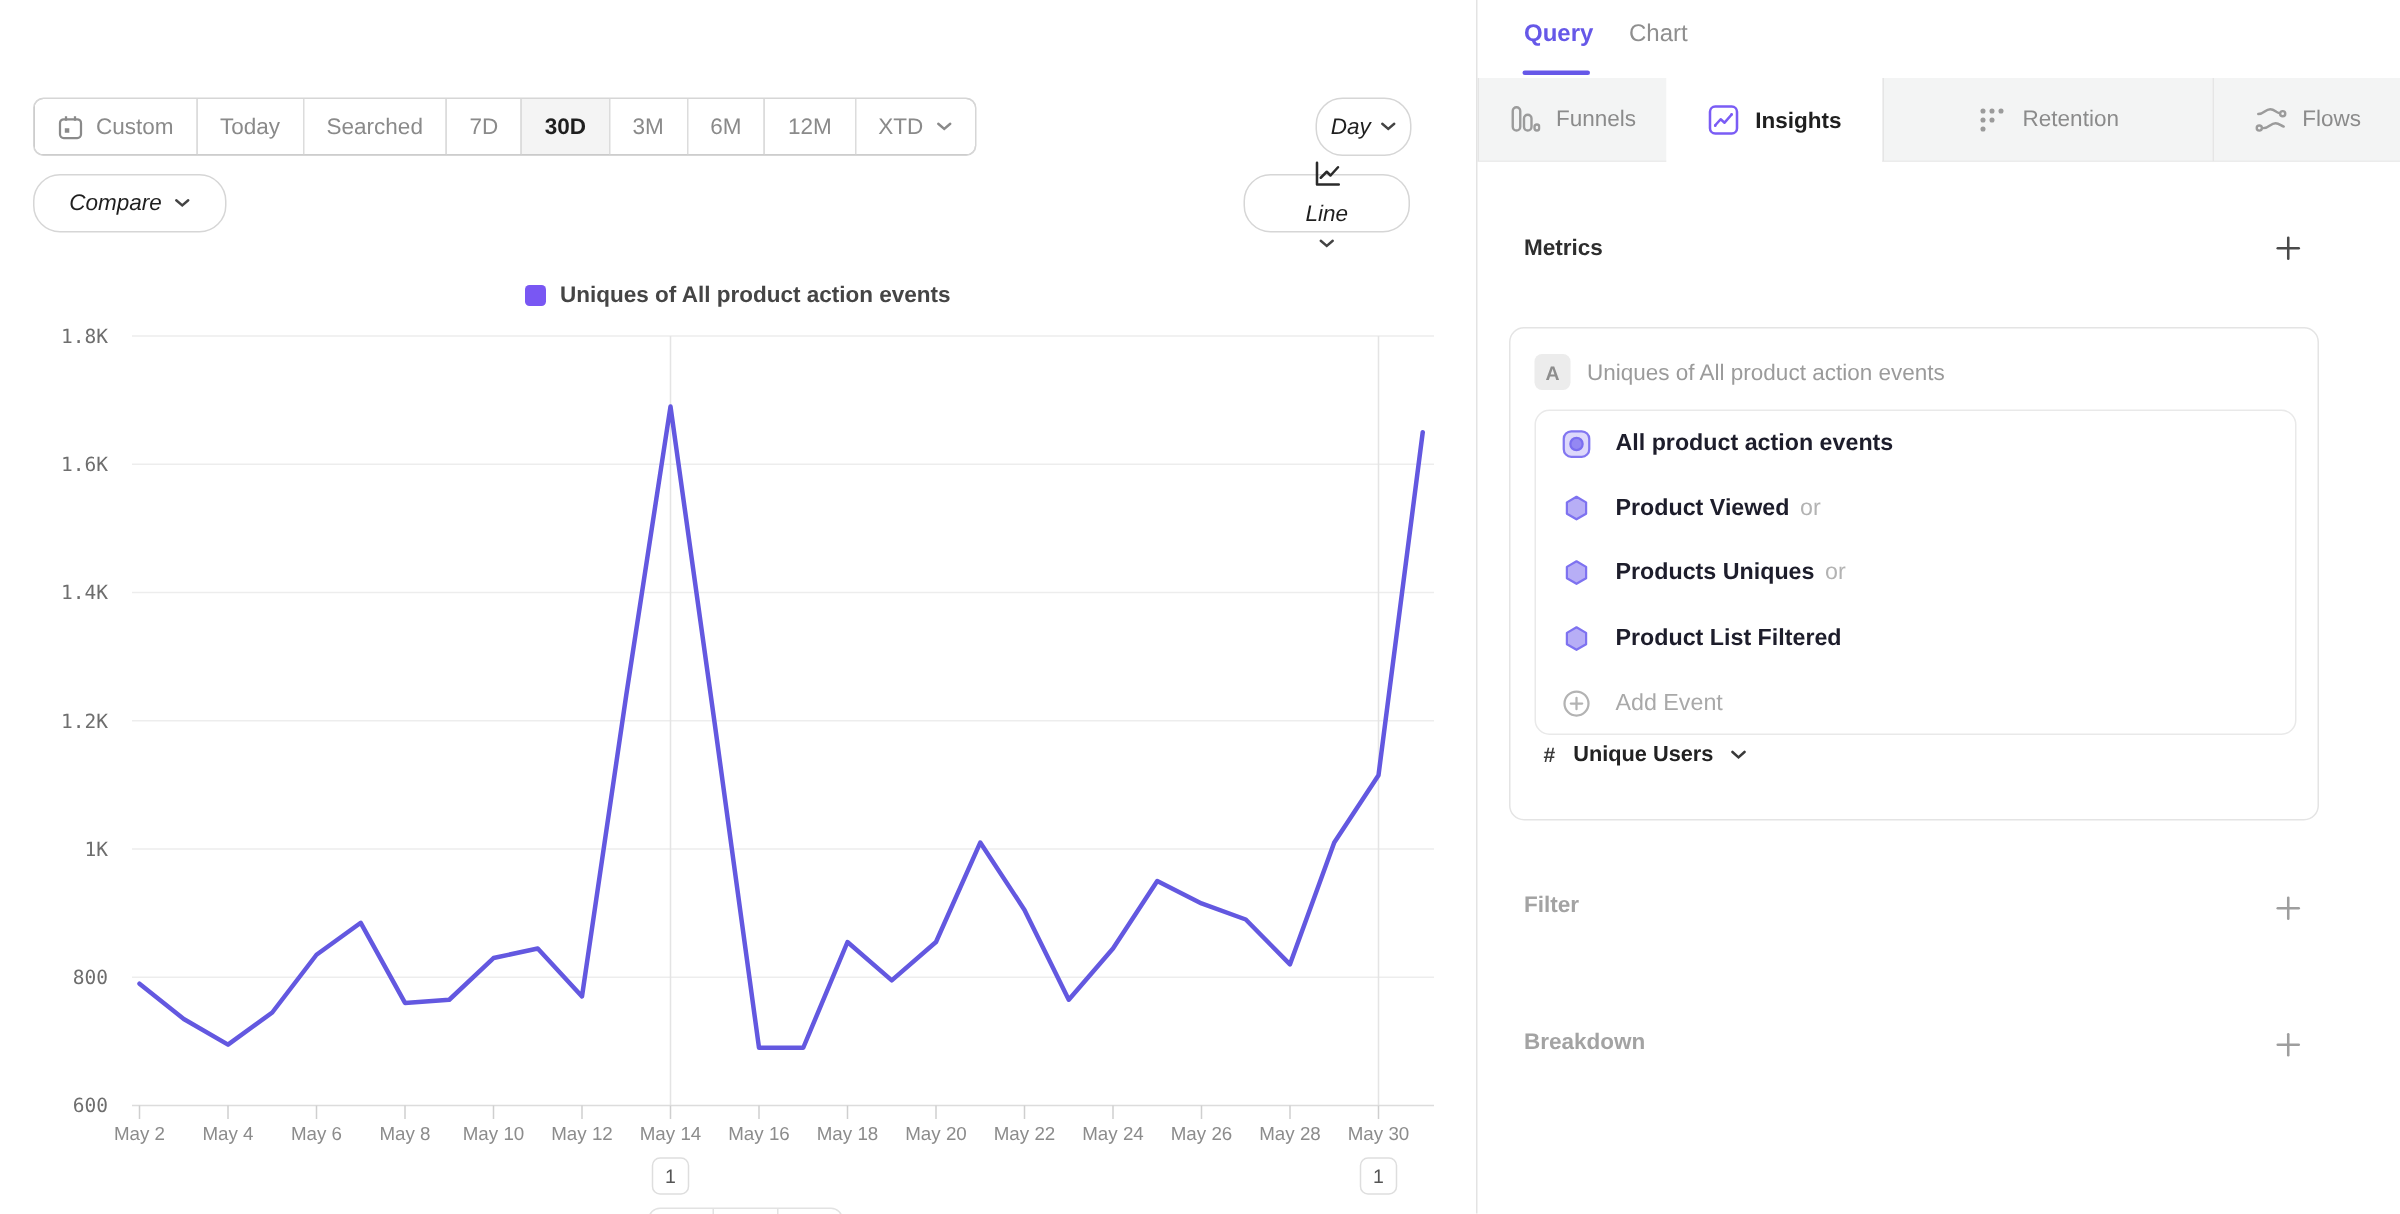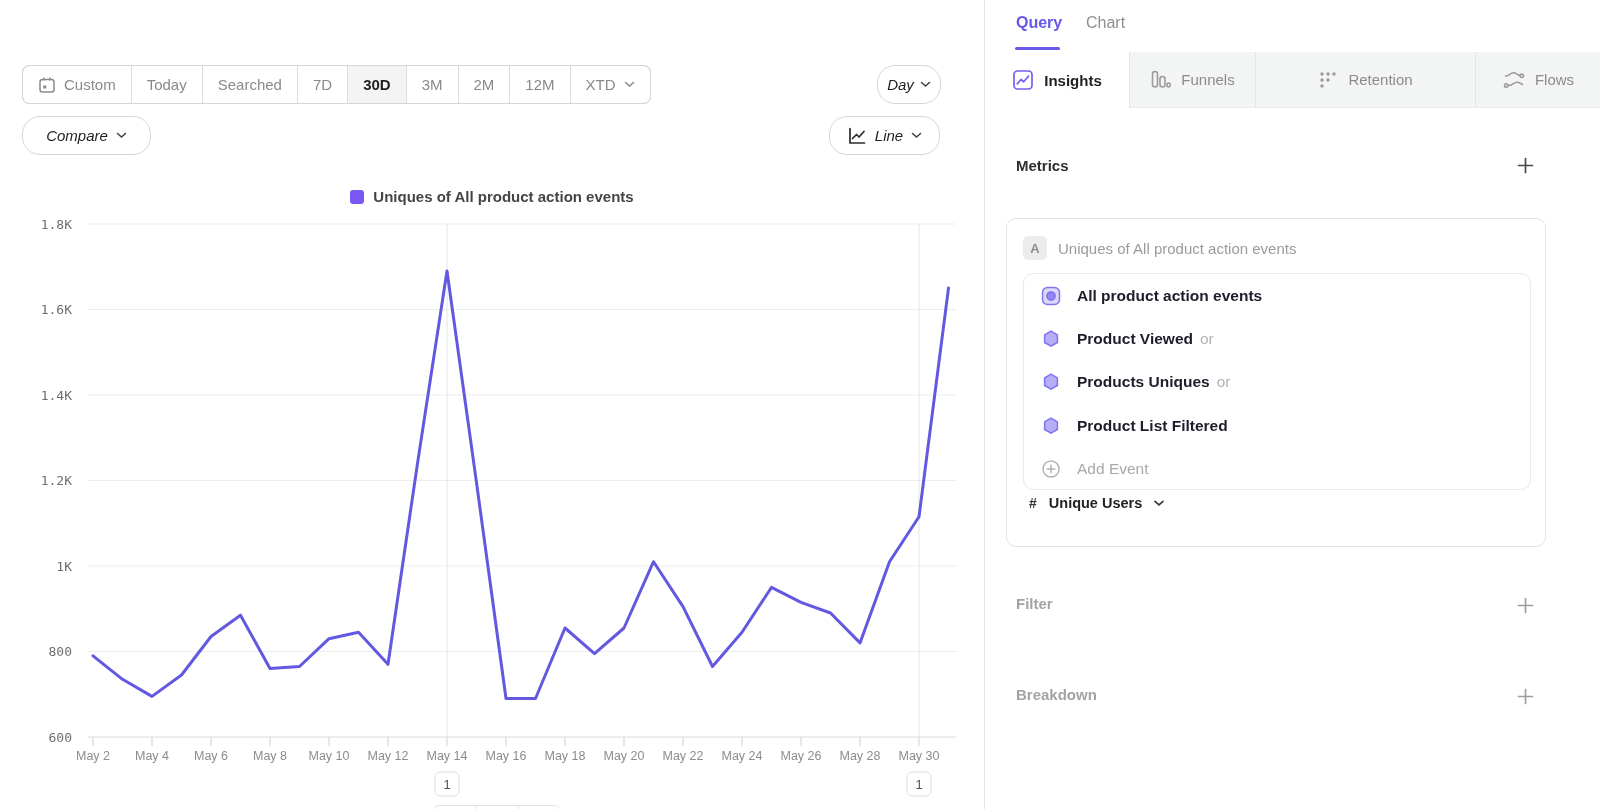--- a/index.html
+++ b/index.html
@@ -13,21 +13,21 @@
                  border:1px solid #d6d6d6; border-radius:7px; background:#a3a3a3; overflow:hidden; }
   .seg { display:flex; align-items:center; gap:8px; padding:0 15px; font-size:15px; color:#8a8a8a;
          background:#fff; cursor:pointer; white-space:nowrap; }
   .seg + .seg { border-left:1px solid #dcdcdc; }
   .seg.selected { background:#f4f4f4; color:#1f1f1f; font-weight:700; }
 
   .btn { position:absolute; height:39px; display:flex; align-items:center; justify-content:center; gap:8px;
          border:1px solid #d6d6d6; border-radius:18px; background:#fff; font-size:15px; color:#1f1f1f; cursor:pointer;font-style:italic; }
   .btn-day     { left:877px; top:65px;  width:64px; gap:6px; }
   .btn-compare { left:22px;  top:116px; width:129px; }
-  .btn-line    { left:829px; top:116px; width:111px; }
+  .btn-line    { left:829px; top:116px; width:111px;flex-direction:column; }
 
   .legend { position:absolute; left:0; top:188px; width:984px; display:flex; justify-content:center;
             align-items:center; gap:9px; }
   .legend-swatch { width:14px; height:14px; border-radius:3px; }
   .legend-label { font-size:15px; color:#454545; font-weight:600; }
 
   .chart-wrap { position:absolute; left:0; top:210px; width:984px; height:599px; }
   .ytick { font-family:"DejaVu Sans Mono", monospace; font-size:13px; fill:#6e6e6e; }
   .xtick { font-size:12.5px; fill:#8c8c8c; }
   .badge-text { font-size:13px; fill:#555; }
@@ -103,21 +103,21 @@
     <div class="seg">
         <span>7D</span>
       </div>
     <div class="seg selected">
         <span>30D</span>
       </div>
     <div class="seg">
         <span>3M</span>
       </div>
     <div class="seg">
-        <span>2M</span>
+        <span>6M</span>
       </div>
     <div class="seg">
         <span>12M</span>
       </div>
     <div class="seg">
       <span>XTD</span>
       <span class="icon">
         <svg width="11" height="7" viewBox="0 0 11 7" fill="none" stroke="#8a8a8a" stroke-width="1.6" stroke-linecap="round">
             <path d="M1.5 1.5l4 3.5 4-3.5"></path>
           </svg>
@@ -226,40 +226,40 @@
   </div>
 </div>
 
 <div class="right-panel">
 
   <div class="qc-tab qc-query">Query</div>
   <div class="qc-tab qc-chart">Chart</div>
   <div class="qc-underline"></div>
 
   <div class="tabbar">
+    <div class="rtab inactive rtab-funnels">
+      <span class="icon">
+        <svg width="21" height="21" viewBox="0 0 21 21" fill="none" stroke="#9b9b9b" stroke-width="1.6" stroke-linejoin="round">
+          <rect x="2.5" y="2.5" width="5" height="15.5" rx="2.5"></rect>
+          <rect x="10" y="7.5" width="5" height="10.5" rx="2.5"></rect>
+          <rect x="17" y="14" width="3.2" height="4" rx="1.6"></rect>
+        </svg>
+      </span>
+      <span>Funnels</span>
+    </div>
     <div class="rtab active">
       <span class="icon">
         <svg width="22" height="22" viewBox="0 0 22 22" fill="none" stroke="#7a5cf5" stroke-width="1.7" stroke-linecap="round" stroke-linejoin="round">
           <rect x="2" y="2" width="18" height="18" rx="3.5"></rect>
           <path d="M5.5 14.5l3.6-4 2.6 2.3 4.6-5.3"></path>
           <circle cx="5.5" cy="14.8" r="0.9" fill="#7a5cf5" stroke="none"></circle>
           <circle cx="16.4" cy="7.3" r="0.9" fill="#7a5cf5" stroke="none"></circle>
         </svg>
       </span>
       <span>Insights</span>
-    </div>
-    <div class="rtab inactive rtab-funnels">
-      <span class="icon">
-        <svg width="21" height="21" viewBox="0 0 21 21" fill="none" stroke="#9b9b9b" stroke-width="1.6" stroke-linejoin="round">
-          <rect x="2.5" y="2.5" width="5" height="15.5" rx="2.5"></rect>
-          <rect x="10" y="7.5" width="5" height="10.5" rx="2.5"></rect>
-          <rect x="17" y="14" width="3.2" height="4" rx="1.6"></rect>
-        </svg>
-      </span>
-      <span>Funnels</span>
     </div>
     <div class="rtab inactive rtab-retention">
       <span class="icon">
         <svg width="20" height="20" viewBox="0 0 20 20" fill="#9b9b9b">
           <circle cx="4" cy="4" r="1.7"></circle>
             <circle cx="10" cy="4" r="1.7"></circle>
             <circle cx="16" cy="4" r="1.7"></circle>
           <circle cx="4" cy="10" r="1.7"></circle>
             <circle cx="10" cy="10" r="1.7"></circle>
           <circle cx="4" cy="16" r="1.7"></circle>

